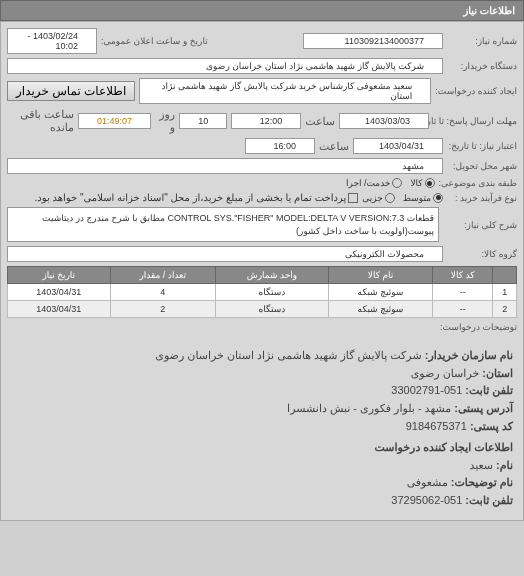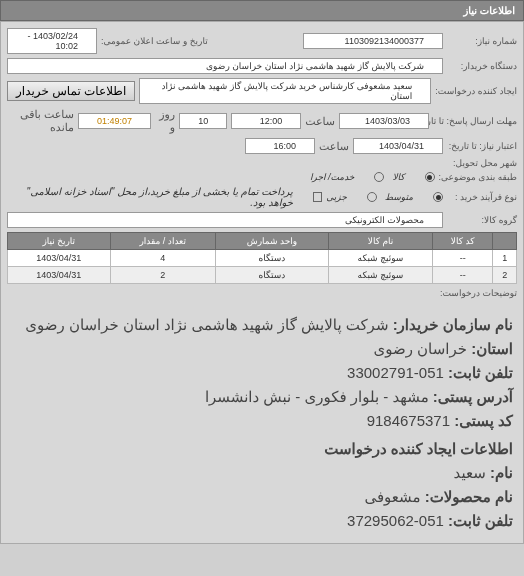--- a/index.html
+++ b/index.html
@@ -49,22 +49,21 @@
 .field.tiny { flex: 0 0 40px; }
 .radio-group {
   display: flex;
   gap: 8px;
   align-items: center;
   font-size: 9px;
 }
 .radio-item, .check-item {
   display: flex;
   align-items: center;
-  gap: 20px;
-  font-style: italic;
+  gap: 2px;
 }
 .radio {
   width: 10px; height: 10px;
   border: 1px solid #666;
   border-radius: 50%;
   display: inline-flex;
   align-items: center;
   justify-content: center;
 }
 .radio.checked::after {
@@ -101,21 +100,21 @@
   border: 1px solid #666;
   font-weight: normal;
 }
 td {
   padding: 3px;
   border: 1px solid #bbb;
   text-align: center;
 }
 tr.alt { background: #eee; }
 .footer {
-  font-size: 15px;
+  font-size: 11px;
   line-height: 1.6;
   padding: 4px;
   color: #444;
   margin-top: 11px;
 }
 .footer .lbl { font-weight: bold; }
 .btn {
   background: linear-gradient(#f0f0f0,#d0d0d0);
   border: 1px solid #888;
   padding: 2px 8px;
@@ -165,20 +164,21 @@
   <div class="row">
     <span class="label">اعتبار نیاز: تا تاریخ:</span>
     <span class="field small">1403/04/31</span>
     <span class="inline-label">ساعت</span>
     <span class="field med">16:00</span>
   </div>
 
 
   <div class="row">
     <span class="label">شهر محل تحویل:</span>
+    <span class="field">مشهد</span>
   </div>
 
   <div class="row">
     <span class="label">طبقه بندی موضوعی:</span>
     <div class="radio-group">
       <div class="radio-item">
           <span class="radio checked"></span>
           <span>کالا</span>
         </div>
       <div class="radio-item">
@@ -199,20 +199,24 @@
           <span class="radio"></span>
           <span>جزیی</span>
         </div>
     </div>
     <div class="check-item">
       <span class="checkbox"></span>
       <span>پرداخت تمام یا بخشی از مبلغ خرید،از محل "اسناد خزانه اسلامی" خواهد بود.</span>
     </div>
   </div>
 
+  <div class="row">
+    <span class="label">شرح کلی نیاز:</span>
+    <div class="desc-box">قطعات CONTROL SYS."FISHER" MODEL:DELTA V VERSION:7.3 مطابق با شرح مندرج در دیتاشیت پیوست(اولویت با ساخت داخل کشور)</div>
+  </div>
 
   <div class="row">
     <span class="label">گروه کالا:</span>
     <span class="field">محصولات الکترونیکی</span>
   </div>
 
   <table>
     <thead>
         <tr>
       <th></th>
@@ -248,17 +252,17 @@
   </div>
 
   <div class="footer">
     <div><span class="lbl">نام سازمان خریدار:</span> <span>شرکت پالایش گاز شهید هاشمی نژاد استان خراسان رضوی</span></div>
     <div><span class="lbl">استان:</span> <span>خراسان رضوی</span></div>
     <div><span class="lbl">تلفن ثابت:</span> <span>051-33002791</span></div>
     <div><span class="lbl">آدرس پستی:</span> <span>مشهد - بلوار فکوری - نبش دانشسرا</span></div>
     <div><span class="lbl">کد پستی:</span> <span>9184675371</span></div>
     <div class="lbl" style="margin-top:4px">اطلاعات ایجاد کننده درخواست</div>
     <div><span class="lbl">نام:</span> <span>سعید</span></div>
-    <div><span class="lbl">نام محصولات:</span> <span>مشعوفی</span></div>
+    <div><span class="lbl">نام توضیحات:</span> <span>مشعوفی</span></div>
     <div><span class="lbl">تلفن ثابت:</span> <span>051-37295062</span></div>
   </div>
 
 </div>
 
 </body></html>

